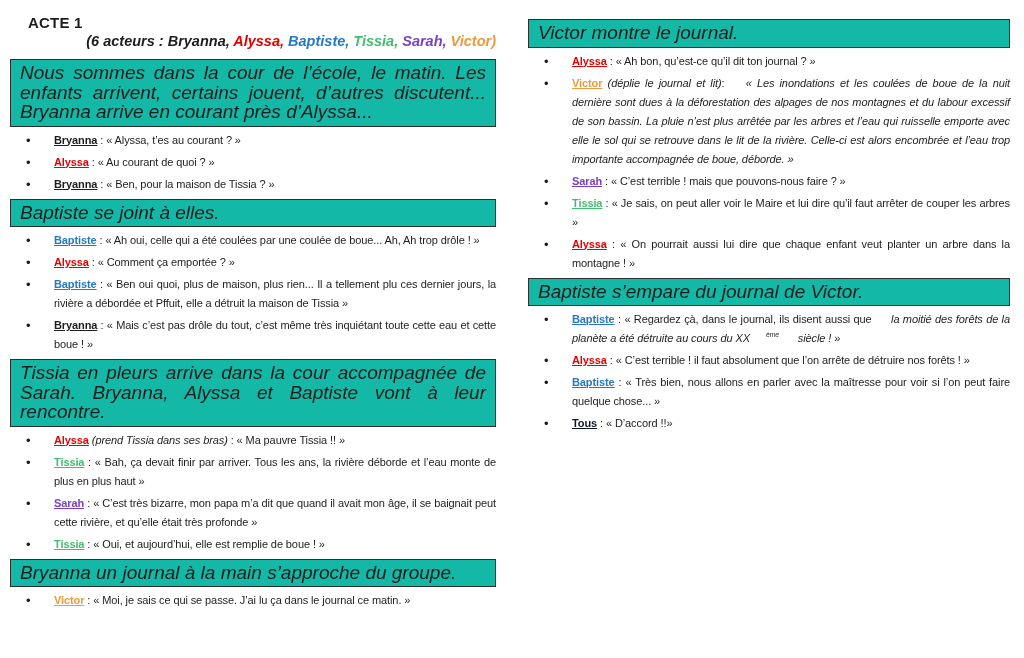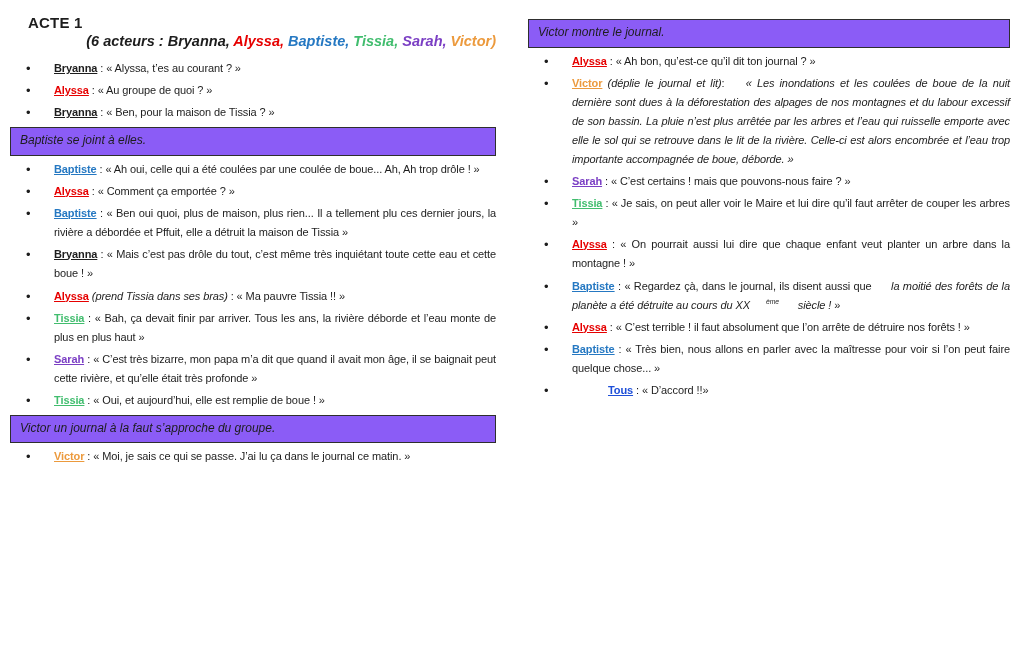--- a/index.html
+++ b/index.html
@@ -16,25 +16,25 @@
     font-size:15px;font-weight:bold;margin:0 0 2px 18px;letter-spacing:.2px;
   }
   .actor-line{
     font-size:14.5px;font-weight:bold;font-style:italic;margin:0 0 10px 18px;
     white-space:nowrap;
     text-align:right;
   }
   .direction-box{
     border:1.4px solid #2e2e2e;
     font-style:italic;
-    font-size:12px;line-height:19.5px;
+    font-size:19px;line-height:19.5px;
     text-align:justify;
     padding:3px 9px 4px 9px;
     margin:5px 0 4px 0;
-    background:#8b5cf6;
+    background:#14b8a6;
   }
   .bullets{margin:2px 0 4px 0;}
   .dialogue{display:flex;margin:3px 0;padding-left:16px;}
   .bullet{
     flex:0 0 28px;font-size:13px;line-height:19px;padding-top:0;
     color:#1d1d1d;
   }
   .dialogue-body{
     flex:1;font-size:11px;line-height:19px;text-align:justify;
     letter-spacing:-0.1px;
@@ -45,28 +45,29 @@
   sup.seg-sup{font-size:0.62em;line-height:0;}
 </style>
 </head>
 <body>
 
 <div class="page">
   <div class="col col-left">
     <div class="doc-title">ACTE 1</div>
     <div class="actor-line"><span>(6 acteurs : </span><span style="color: rgb(29, 29, 29);">Bryanna, </span><span style="color: rgb(230, 0, 0);">Alyssa, </span><span style="color: rgb(37, 120, 194);">Baptiste, </span><span style="color: rgb(65, 189, 110);">Tissia, </span><span style="color: rgb(123, 63, 196);">Sarah, </span><span style="color: rgb(236, 154, 61);">Victor</span><span style="color: rgb(236, 154, 61);">)</span></div>
     <div id="left-blocks">
+        <div class="direction-box">Nous sommes dans la cour de l’école, le matin. Les enfants arrivent, certains jouent, d’autres discutent... Bryanna arrive en courant près d’Alyssa...</div>
         <div class="bullets">
           <div class="dialogue">
             <span class="bullet">•</span>
             <div class="dialogue-body"><span class="speaker" style="color: rgb(29, 29, 29);">Bryanna</span><span> : </span><span>« Alyssa, t’es au courant ? »</span></div>
           </div>
           <div class="dialogue">
             <span class="bullet">•</span>
-            <div class="dialogue-body"><span class="speaker" style="color: rgb(230, 0, 0);">Alyssa</span><span> : </span><span>« Au groupe de quoi ? »</span></div>
+            <div class="dialogue-body"><span class="speaker" style="color: rgb(230, 0, 0);">Alyssa</span><span> : </span><span>« Au courant de quoi ? »</span></div>
           </div>
           <div class="dialogue">
             <span class="bullet">•</span>
             <div class="dialogue-body"><span class="speaker" style="color: rgb(29, 29, 29);">Bryanna</span><span> : </span><span>« Ben, pour la maison de Tissia ? »</span></div>
           </div>
         </div>
         <div class="direction-box">Baptiste se joint à elles.</div>
         <div class="bullets">
           <div class="dialogue">
             <span class="bullet">•</span>
@@ -78,39 +79,40 @@
           </div>
           <div class="dialogue">
             <span class="bullet">•</span>
             <div class="dialogue-body"><span class="speaker" style="color: rgb(37, 120, 194);">Baptiste</span><span> : </span><span>« Ben oui quoi, plus de maison, plus rien... Il a tellement plu ces dernier jours, la rivière a débordée et Pffuit, elle a détruit la maison de Tissia »</span></div>
           </div>
           <div class="dialogue">
             <span class="bullet">•</span>
             <div class="dialogue-body"><span class="speaker" style="color: rgb(29, 29, 29);">Bryanna</span><span> : </span><span>« Mais c’est pas drôle du tout, c’est même très inquiétant toute cette eau et cette boue ! »</span></div>
           </div>
         </div>
+        <div class="direction-box">Tissia en pleurs arrive dans la cour accompagnée de Sarah. Bryanna, Alyssa et Baptiste vont à leur rencontre.</div>
         <div class="bullets">
           <div class="dialogue">
             <span class="bullet">•</span>
             <div class="dialogue-body"><span class="speaker" style="color: rgb(230, 0, 0);">Alyssa</span><span class="aside"> (prend Tissia dans ses bras)</span><span> : </span><span>« Ma pauvre Tissia !! »</span></div>
           </div>
           <div class="dialogue">
             <span class="bullet">•</span>
             <div class="dialogue-body"><span class="speaker" style="color: rgb(65, 189, 110);">Tissia</span><span> : </span><span>« Bah, ça devait finir par arriver. Tous les ans, la rivière déborde et l’eau monte de plus en plus haut »</span></div>
           </div>
           <div class="dialogue">
             <span class="bullet">•</span>
             <div class="dialogue-body"><span class="speaker" style="color: rgb(123, 63, 196);">Sarah</span><span> : </span><span>« C’est très bizarre, mon papa m’a dit que quand il avait mon âge, il se baignait peut cette rivière, et qu’elle était très profonde »</span></div>
           </div>
           <div class="dialogue">
             <span class="bullet">•</span>
             <div class="dialogue-body"><span class="speaker" style="color: rgb(65, 189, 110);">Tissia</span><span> : </span><span>« Oui, et aujourd’hui, elle est remplie de boue ! »</span></div>
           </div>
         </div>
-        <div class="direction-box">Victor un journal à la faut s’approche du groupe.</div>
+        <div class="direction-box">Bryanna un journal à la main s’approche du groupe.</div>
         <div class="bullets">
           <div class="dialogue">
             <span class="bullet">•</span>
             <div class="dialogue-body"><span class="speaker" style="color: rgb(236, 154, 61);">Victor</span><span> : </span><span>« Moi, je sais ce qui se passe. J’ai lu ça dans le journal ce matin. »</span></div>
           </div>
         </div>
       </div>
   </div>
   <div class="col col-right">
     <div id="right-blocks">
@@ -119,44 +121,45 @@
           <div class="dialogue">
             <span class="bullet">•</span>
             <div class="dialogue-body"><span class="speaker" style="color: rgb(230, 0, 0);">Alyssa</span><span> : </span><span>« Ah bon, qu’est-ce qu’il dit ton journal ? »</span></div>
           </div>
           <div class="dialogue">
             <span class="bullet">•</span>
             <div class="dialogue-body"><span class="speaker" style="color: rgb(236, 154, 61);">Victor</span><span class="aside"> (déplie le journal et lit)</span><span>: </span><span class="seg-i">« Les inondations et les coulées de boue de la nuit dernière sont dues à la déforestation des alpages de nos montagnes et du labour excessif de son bassin. La pluie n’est plus arrêtée par les arbres et l’eau qui ruisselle emporte avec elle le sol qui se retrouve dans le lit de la rivière. Celle-ci est alors encombrée et l’eau trop importante accompagnée de boue, déborde. »</span></div>
           </div>
           <div class="dialogue">
             <span class="bullet">•</span>
-            <div class="dialogue-body"><span class="speaker" style="color: rgb(123, 63, 196);">Sarah</span><span> : </span><span>« C’est certains ! mais que pouvons-nous faire ? »</span></div>
+            <div class="dialogue-body"><span class="speaker" style="color: rgb(123, 63, 196);">Sarah</span><span> : </span><span>« C’est terrible ! mais que pouvons-nous faire ? »</span></div>
           </div>
           <div class="dialogue">
             <span class="bullet">•</span>
             <div class="dialogue-body"><span class="speaker" style="color: rgb(65, 189, 110);">Tissia</span><span> : </span><span>« Je sais, on peut aller voir le Maire et lui dire qu’il faut arrêter de couper les arbres »</span></div>
           </div>
           <div class="dialogue">
             <span class="bullet">•</span>
             <div class="dialogue-body"><span class="speaker" style="color: rgb(230, 0, 0);">Alyssa</span><span> : </span><span>« On pourrait aussi lui dire que chaque enfant veut planter un arbre dans la montagne ! »</span></div>
           </div>
         </div>
+        <div class="direction-box">Baptiste s’empare du journal de Victor.</div>
         <div class="bullets">
           <div class="dialogue">
             <span class="bullet">•</span>
             <div class="dialogue-body"><span class="speaker" style="color: rgb(37, 120, 194);">Baptiste</span><span> : </span><span>« Regardez çà, dans le journal, ils disent aussi que </span><span class="seg-i">la moitié des forêts de la planète a été détruite au cours du XX</span><sup class="seg-sup seg-i">ème</sup><span class="seg-i"> siècle !</span><span> »</span></div>
           </div>
           <div class="dialogue">
             <span class="bullet">•</span>
             <div class="dialogue-body"><span class="speaker" style="color: rgb(230, 0, 0);">Alyssa</span><span> : </span><span>« C’est terrible ! il faut absolument que l’on arrête de détruire nos forêts ! »</span></div>
           </div>
           <div class="dialogue">
             <span class="bullet">•</span>
             <div class="dialogue-body"><span class="speaker" style="color: rgb(37, 120, 194);">Baptiste</span><span> : </span><span>« Très bien, nous allons en parler avec la maîtresse pour voir si l’on peut faire quelque chose... »</span></div>
           </div>
           <div class="dialogue">
             <span class="bullet">•</span>
-            <div class="dialogue-body"><span class="speaker" style="color: #1d4ed8; margin-left: 36px;">Tous</span><span> : </span><span>« D’accord !!»</span></div>
+            <div class="dialogue-body"><span class="speaker" style="color: #0f172a;">Tous</span><span> : </span><span>« D’accord !!»</span></div>
           </div>
         </div>
       </div>
   </div>
 </div>
 
 </body></html>

